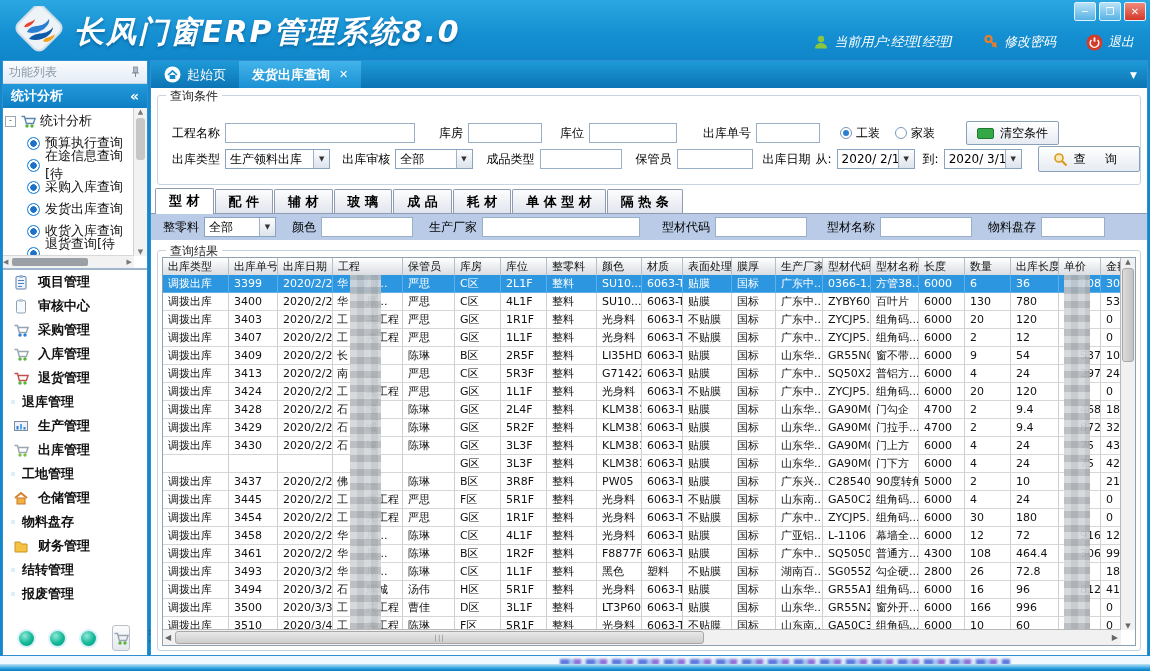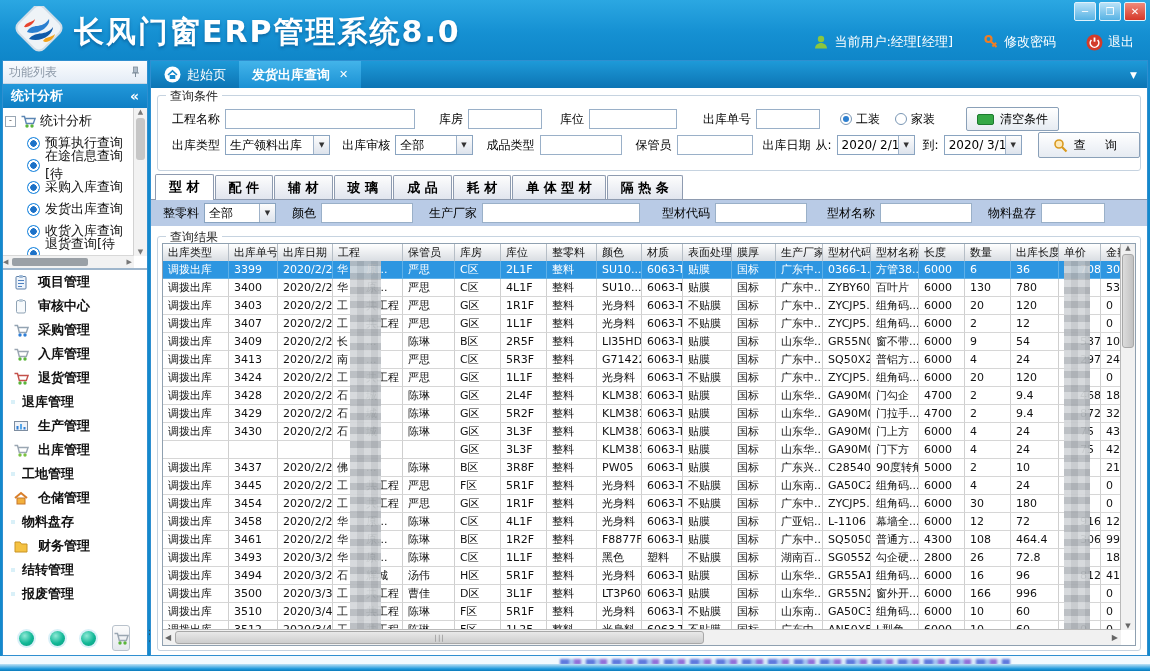--- a/index.html
+++ b/index.html
@@ -1,20 +1,20 @@
 <!DOCTYPE html>
 <html><head>
 <meta charset="utf-8">
 <style>
   html,body{margin:0;padding:0;background:#888;}
   #app{position:relative;width:1150px;height:671px;overflow:hidden;background:#1389cc;
        font-family:"DejaVu Sans","Liberation Sans",sans-serif;-webkit-font-smoothing:antialiased;}
   
   .titlebar{position:absolute;top:0;left:0;right:0;height:60px;
-            background:linear-gradient(#2ba7e2,#1590d2 55%,#0f86c9);}
+            background:linear-gradient(#2ba7e2,#1590d2 55%,#0f86c9);font-style:italic;}
   .win-controls{position:absolute;top:2px;right:4px;display:flex;gap:3px;}
   .win-btn{width:20px;height:17px;border:1px solid #dff2fc;border-radius:2px;
            background:linear-gradient(#b9e2f8,#56b2e4);color:#fff;font-size:10px;font-weight:bold;
            display:flex;align-items:center;justify-content:center;cursor:pointer;}
   .win-btn.close{background:linear-gradient(#f08a7a,#d5382a);}
   .logo{position:absolute;left:12px;top:6px;}
   .app-title{position:absolute;left:74px;top:12px;font-size:30px;font-weight:800;color:#fff;
              letter-spacing:2px;text-shadow:0 2px 3px rgba(5,60,110,.45);white-space:nowrap;}
   .userbar{position:absolute;right:16px;top:33px;display:flex;align-items:center;gap:8px;
            color:#fff;font-size:13px;white-space:nowrap;}
@@ -58,21 +58,21 @@
   .main{position:absolute;left:150px;top:60px;right:2px;bottom:15px;background:#fff;
         border:1px solid #2f8fd0;box-sizing:border-box;display:flex;flex-direction:column;overflow:hidden;}
   .tabbar{height:27px;background:linear-gradient(#1e9ad8,#0c74b4);display:flex;align-items:stretch;flex:0 0 27px;}
   .tab-home{display:flex;align-items:center;gap:6px;padding:0 13px;color:#fff;font-size:13px;cursor:pointer;}
   .tab-active{display:flex;align-items:center;gap:9px;padding:0 13px;color:#fff;font-size:13px;font-weight:bold;
               background:linear-gradient(#43b4ea,#1b91d4);cursor:pointer;}
   .tab-close{font-size:11px;font-weight:normal;cursor:pointer;}
   .tab-caret{margin-left:auto;align-self:center;padding-right:10px;color:#fff;font-size:9px;cursor:pointer;}
   .gbox{position:relative;border:1px solid #c6d3e0;border-radius:3px;margin:7px 6px 2px 6px;background:#fff;}
   .gbox-legend{position:absolute;top:-8px;left:8px;background:#fff;padding:0 4px;font-size:12px;color:#222;}
-  .query-panel{height:64px;flex:0 0 64px;padding-top:10px;}
+  .query-panel{height:64px;flex:0 0 64px;padding-top:24px;}
   .q-row{display:flex;align-items:center;height:26px;padding-left:14px;font-size:12px;color:#000;}
   .q-row .lbl{white-space:nowrap;margin-right:5px;}
   .tbox{height:20px;border:1px solid #9ab0c8;background:#fff;font-size:12px;padding:0 3px;box-sizing:border-box;
         font-family:inherit;outline:none;}
   .combo{display:flex;align-items:center;height:20px;border:1px solid #8aa4c0;background:#fff;box-sizing:border-box;cursor:pointer;}
   .combo .cv{flex:1;padding:0 4px;font-size:12px;white-space:nowrap;overflow:hidden;}
   .combo .cb{width:15px;align-self:stretch;background:linear-gradient(#fdfdfd,#dde3ec);border-left:1px solid #9fb2c8;
              display:flex;align-items:center;justify-content:center;font-size:7px;color:#333;}
   .combo .cb::after{content:"▼";}
   .radio{width:12px;height:12px;border-radius:50%;border:1px solid #7a97b5;background:#fff;box-sizing:border-box;cursor:pointer;}

